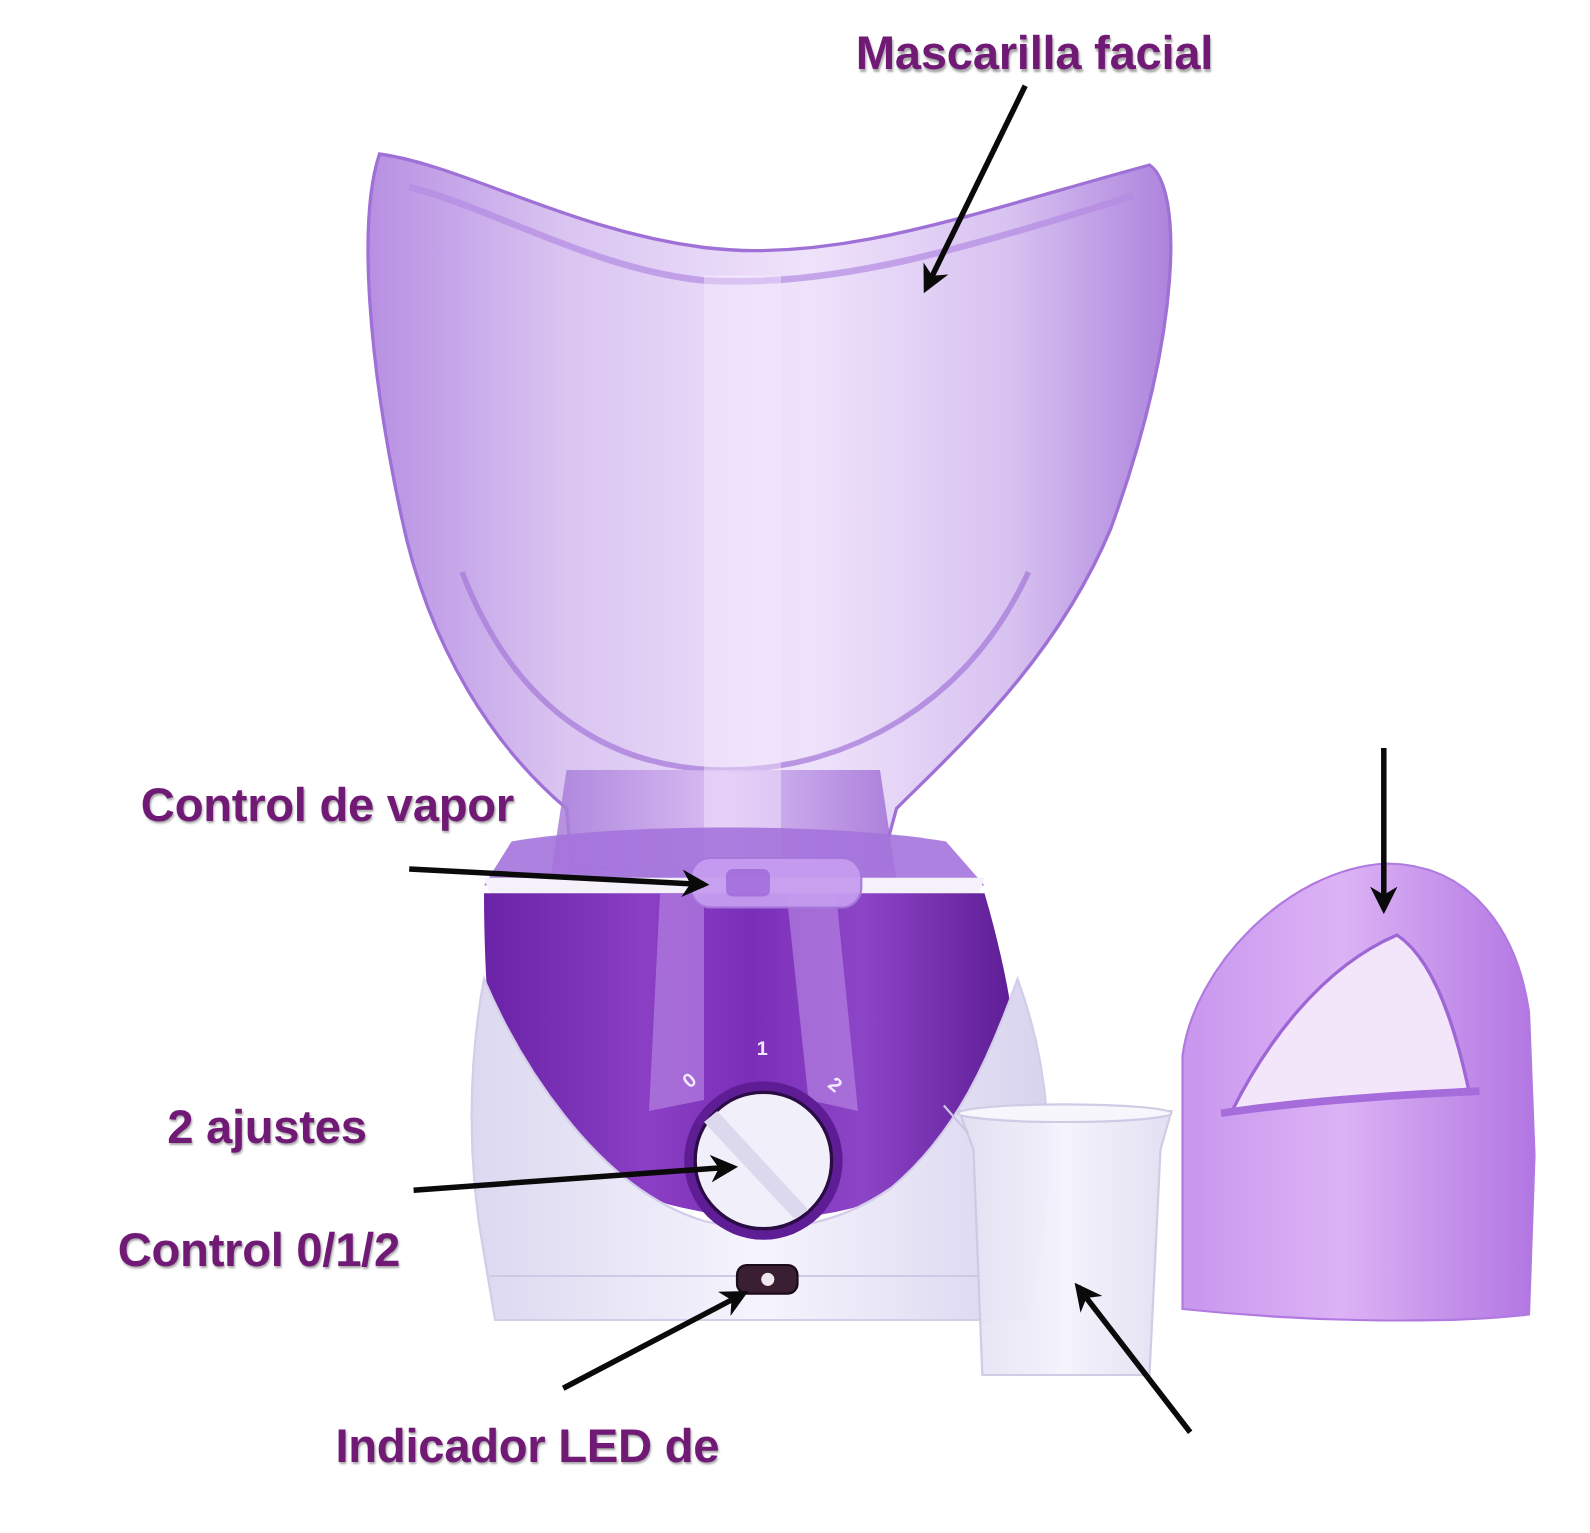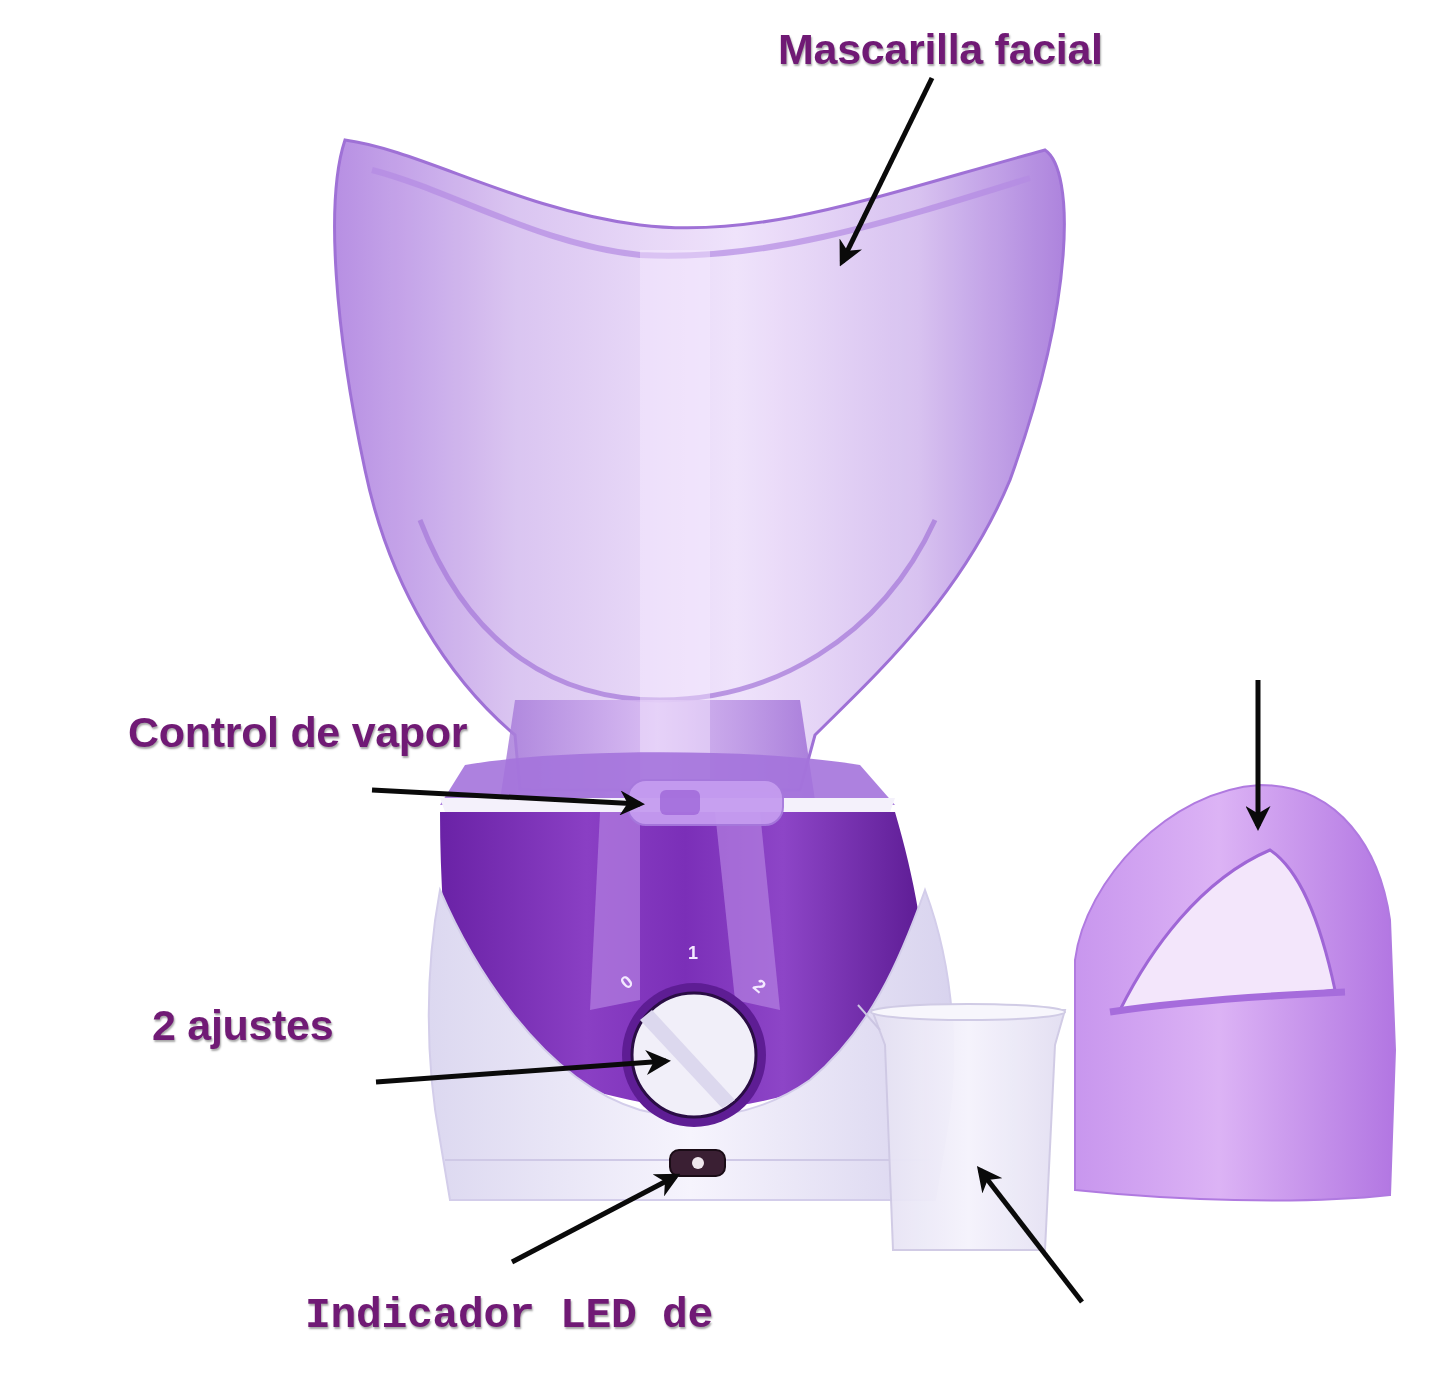--- a/index.html
+++ b/index.html
@@ -9,21 +9,21 @@
     position: absolute;
     font-family: "Liberation Sans", "DejaVu Sans", sans-serif;
     font-weight: 700;
     color: #701a75;
     font-size: 43px;
     letter-spacing: -0.3px;
     white-space: nowrap;
     text-shadow: 1px 2px 2px rgba(0,0,0,0.35);
     line-height: 1.2;
   }
-  .label.center { text-align: right; font-family: Liberation Mono, monospace; }
+  .label.center { text-align: right; }
   .dial-num {
     position: absolute;
     font-family: "Liberation Sans", "DejaVu Sans", sans-serif;
     font-weight: 700;
     font-size: 18px;
     color: #f3e9ff;
   }
 </style>
 </head>
 <body>
@@ -163,17 +163,18 @@
     </g>
   </svg>
 
   <span class="dial-num" style="left:622px; top:972px; transform:rotate(-40deg);">0</span>
   <span class="dial-num" style="left:688px; top:943px;">1</span>
   <span class="dial-num" style="left:754px; top:976px; transform:rotate(40deg);">2</span>
 
   <div class="label" style="left:778px; top:24px;">Mascarilla facial</div>
   <div class="label" style="left:80px; top:707px;margin-left:48px;">Control de vapor</div>
   <div class="label" style="left:152px; top:1000px;">2 ajustes</div>
+  <div class="label" style="left:107px; top:1112px;">Control 0/1/2</div>
   <div class="label center" style="left:305px; top:1290px; width:340px;">
     <div>Indicador LED de</div>
   </div>
 
 </div>
 
 </body></html>

